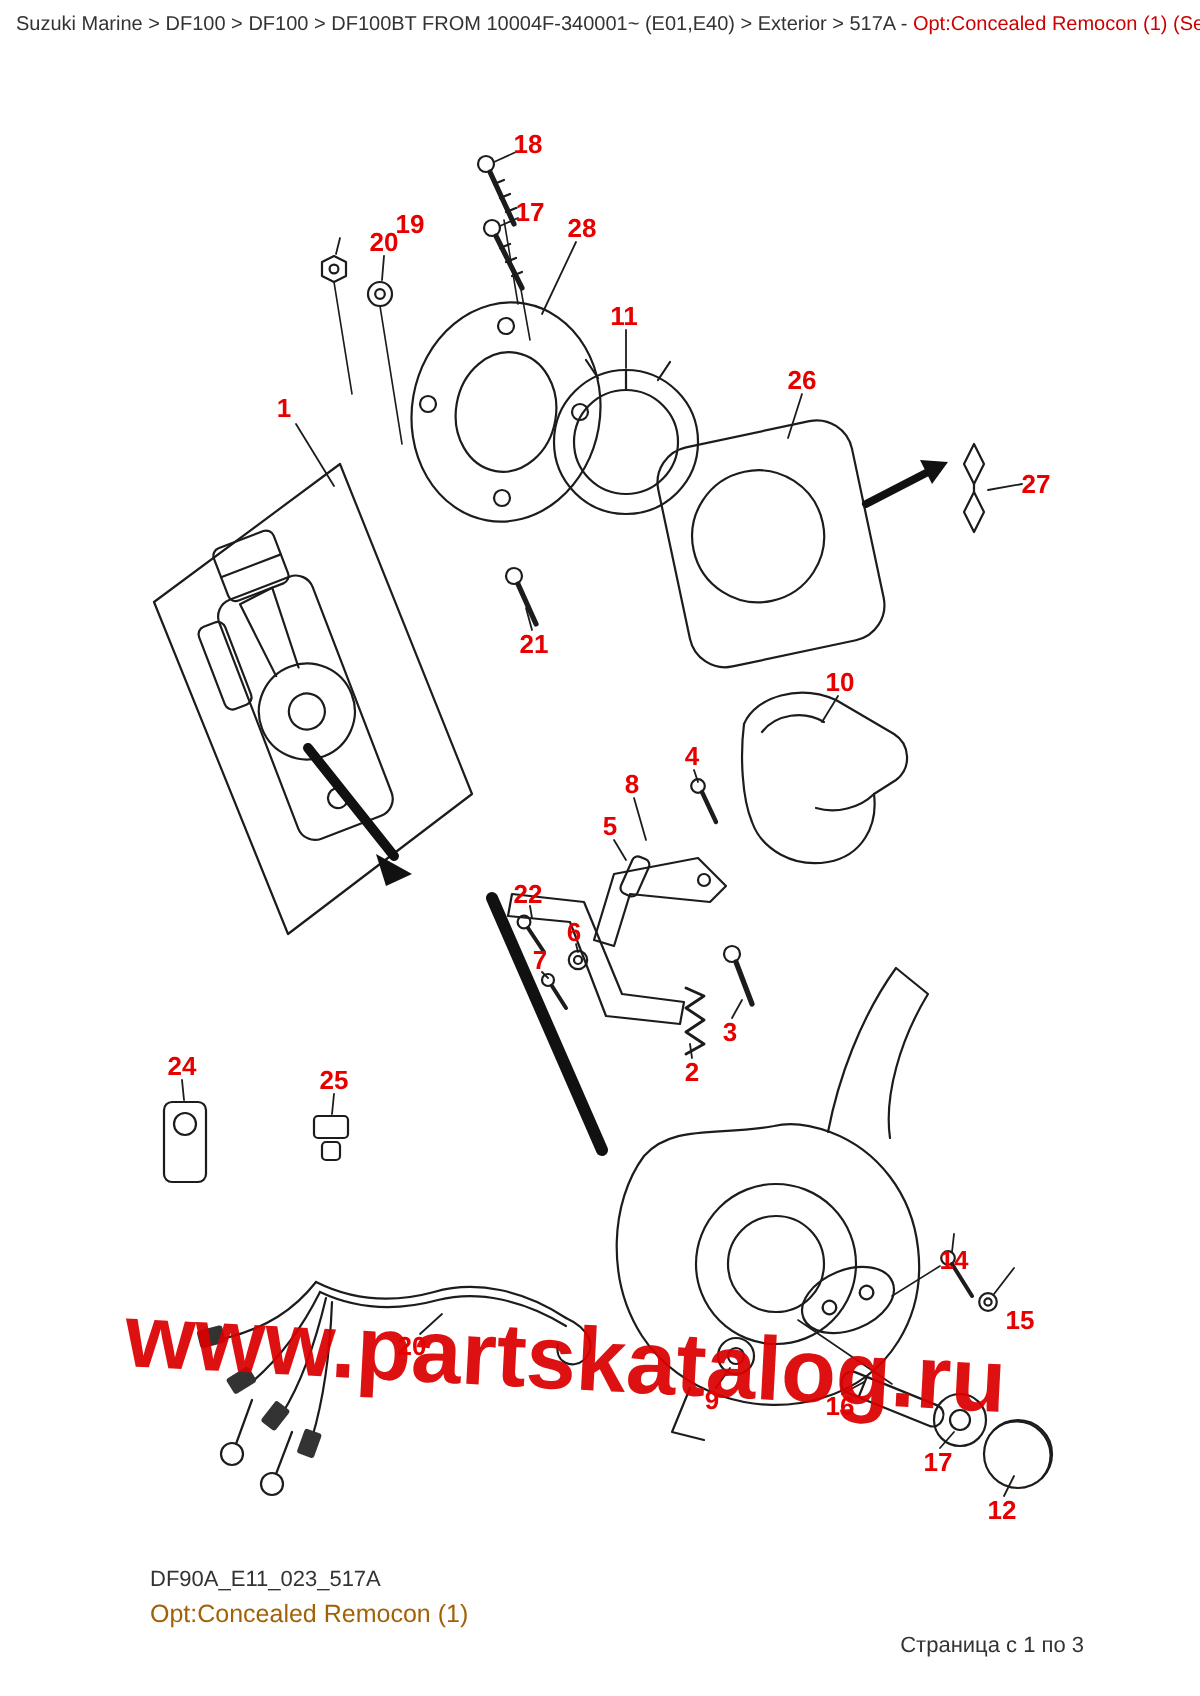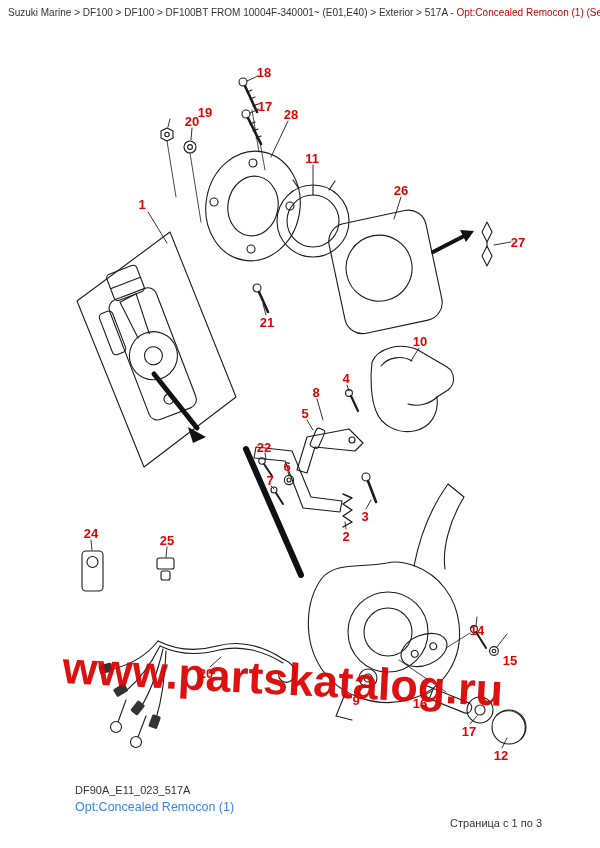--- a/index.html
+++ b/index.html
@@ -62,21 +62,21 @@
     position: absolute;
     left: 75px; top: 784px;
     font-size: 11px;
     color: #333;
     z-index: 4;
   }
   .footer-caption {
     position: absolute;
     left: 75px; top: 800px;
     font-size: 12.5px;
-    color: #3b82f6;
+    color: #a16207;
     z-index: 4;
   }
   .page-info {
     position: absolute;
     right: 58px; top: 817px;
     font-size: 11px;
     color: #333;
     z-index: 4;
   }
 </style>

